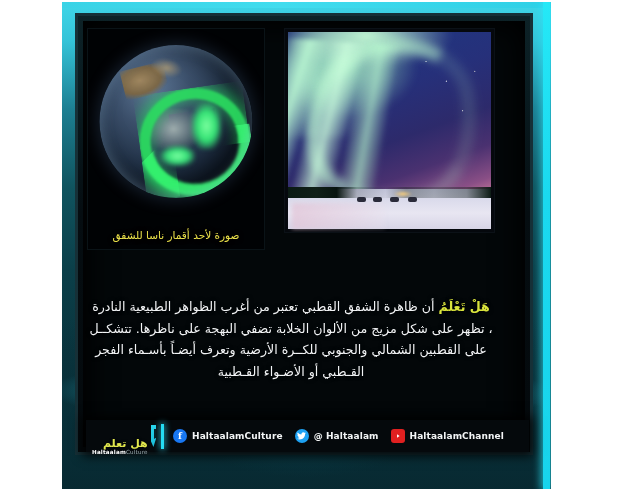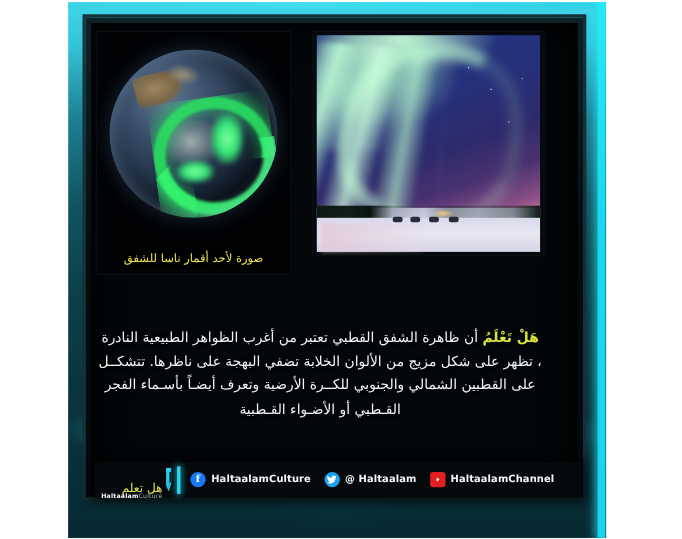--- a/index.html
+++ b/index.html
@@ -212,21 +212,21 @@
   .footer{
     position:absolute;left:24px;top:418px;width:443px;height:32px;
     background:#05090c;display:flex;align-items:center;
     box-shadow:0 0 10px 4px rgba(0,0,0,.85);
   }
   .logo{
     position:relative;width:64px;height:26px;margin-left:6px;
     display:flex;align-items:center;justify-content:flex-end;
   }
   .logo .ar{
-    color:#e2e84e;font-size:11px;line-height:11px;direction:rtl;font-weight:normal;
+    color:#e2e84e;font-size:11px;line-height:11px;direction:rtl;font-weight:bold;
     text-shadow:0 0 3px rgba(0,0,0,.9);
     margin-top:21px;
   }
   .logo .en{font-size:5.6px;letter-spacing:.2px;line-height:7px;}
   .logo .en .b{color:#fff;font-weight:bold;}
   .logo .en .g{color:#9fb0b4;}
   .logo .mark{
     width:17px;height:22px;margin-left:3px;
     background:linear-gradient(135deg,#2ad8ef 0%,#18b9d6 100%);
     clip-path:polygon(0 0, 100% 0, 100% 62%, 52% 100%, 0 72%);

